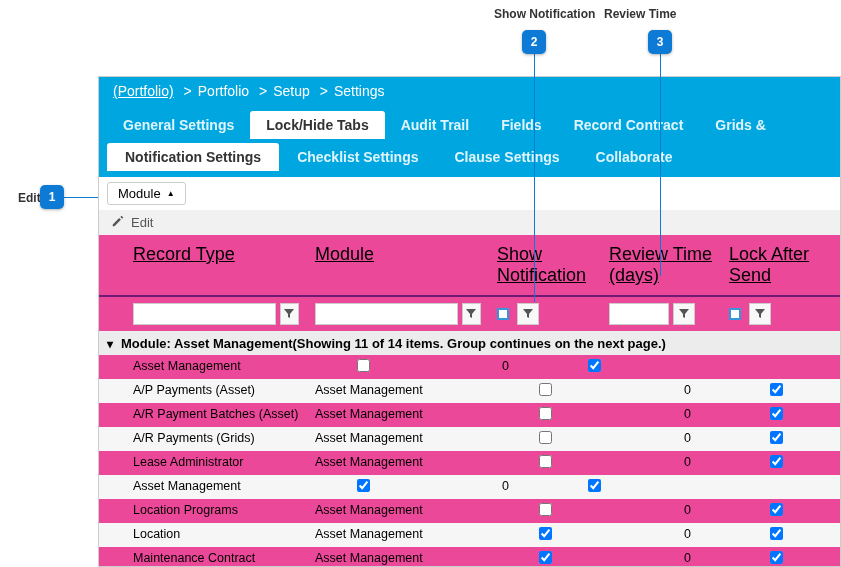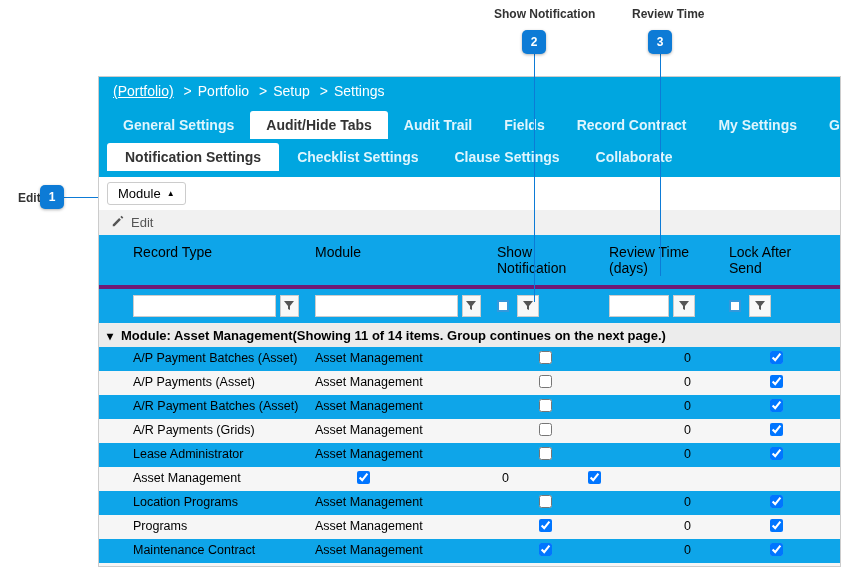--- a/index.html
+++ b/index.html
@@ -2,41 +2,41 @@
 <html><head>
 <meta charset="utf-8">
 <style>
 * { margin: 0; padding: 0; box-sizing: border-box; font-family: "Segoe UI", Arial, sans-serif; }
 body { width: 841px; height: 567px; position: relative; background: #fff; }
 
 .annotation-label { position: absolute; font-size: 12px; color: #333; font-weight: 600; }
 .annotation-bubble { position: absolute; width: 24px; height: 24px; background: #0d7bd6; border-radius: 5px; color: #fff; font-size: 12px; font-weight: bold; display: flex; align-items: center; justify-content: center; z-index: 100; box-shadow: 0 1px 3px rgba(0,0,0,0.3); }
 .ann-line { position: absolute; background: #0d7bd6; z-index: 50; }
 
-.app-window { position: absolute; left: 98px; top: 76px; right: 0; bottom: 0; border: 1px solid #ccc; overflow: hidden; background: #0ea5e9; }
+.app-window { position: absolute; left: 98px; top: 76px; right: 0; bottom: 0; border: 1px solid #ccc; overflow: hidden; background: #ec4899; }
 
 .blue-header { background: #00a6e0; color: #fff; padding: 6px 14px; font-size: 14px; }
 .blue-header a { color: #fff; text-decoration: underline; }
 .bc-sep { padding: 0 6px; }
 
 .tabs-row { background: #00a6e0; display: flex; padding: 6px 8px 0; font-size: 14px; }
 .tabs-row .tab { padding: 6px 16px; color: #dff5fd; font-weight: 600; white-space: nowrap; cursor: pointer; }
 .tabs-row .tab.active { background: #fff; color: #333; border-radius: 3px 3px 0 0; }
 
 .subtabs-row { background: #00a6e0; display: flex; padding: 4px 8px 6px; font-size: 14px; }
 .subtabs-row .subtab { padding: 6px 18px; color: #dff5fd; font-weight: 600; white-space: nowrap; cursor: pointer; }
 .subtabs-row .subtab.active { background: #fff; color: #333; border-radius: 3px 3px 0 0; }
 
 .module-chip { display: inline-flex; align-items: center; border: 1px solid #ccc; border-radius: 3px; padding: 3px 10px; margin: 5px 8px; font-size: 13px; }
 .module-chip .up-arrow { font-size: 8px; margin-left: 6px; }
 
 .edit-bar { background: #f1f1f1; padding: 4px 12px; display: flex; align-items: center; font-size: 13px; color: #555; }
 .edit-bar svg { margin-right: 6px; }
 
-.grid-header { display: flex; border-bottom: 4px solid #701a75; padding: 6px 0; font-size: 14px; }
+.grid-header { display: flex; border-bottom: 2px solid #701a75; padding: 6px 0; font-size: 18px; text-decoration: underline; }
 .grid-header .col { padding: 3px 8px; }
 .col-expand { width: 26px; }
 .col-type { width: 182px; }
 .col-module { width: 182px; }
 .col-notif { width: 112px; text-align: left; }
 .col-review { width: 120px; text-align: left; }
 .col-lock { width: 110px; text-align: left; }
 
 .grid-filter { display: flex; padding: 4px 0; border-bottom: 1px solid #eee; }
 .grid-filter .col { padding: 2px 8px; display: flex; align-items: center; }
@@ -60,40 +60,39 @@
 <body>
 
 <div class="annotation-label" style="left:18px;top:191px">Edit</div>
 <div class="annotation-bubble" style="left:40px;top:185px">1</div>
 <div class="ann-line" style="left:64px;top:197px;width:34px;height:1px"></div>
 
 <div class="annotation-label" style="left:494px;top:7px">Show Notification</div>
 <div class="annotation-bubble" style="left:522px;top:30px">2</div>
 <div class="ann-line" style="left:534px;top:54px;width:1px;height:248px"></div>
 
-<div class="annotation-label" style="left:632px;top:7px">Review Time</div>
+<div class="annotation-label" style="left:604px;top:7px">Review Time</div>
 <div class="annotation-bubble" style="left:648px;top:30px">3</div>
 <div class="ann-line" style="left:660px;top:54px;width:1px;height:222px"></div>
 
 <div class="app-window">
 
   <div class="blue-header">
     <a href="#">(Portfolio)</a>
     <span class="bc-sep">&gt;</span><span>Portfolio</span>
     <span class="bc-sep">&gt;</span><span>Setup</span>
     <span class="bc-sep">&gt;</span><span>Settings</span>
   </div>
 
   <div class="tabs-row">
     <div class="tab">General Settings</div>
-    <div class="tab active">Audit/Hide Tabs</div>
+    <div class="tab active">Lock/Hide Tabs</div>
     <div class="tab">Audit Trail</div>
     <div class="tab">Fields</div>
     <div class="tab">Record Contract</div>
-    <div class="tab">My Settings</div>
     <div class="tab">Grids &amp;</div>
   </div>
 
   <div class="subtabs-row">
     <div class="subtab active">Notification Settings</div>
     <div class="subtab">Checklist Settings</div>
     <div class="subtab">Clause Settings</div>
     <div class="subtab">Collaborate</div>
   </div>
 
@@ -167,21 +166,20 @@
   </div>
 
   <div class="group-row">
     <span class="chev">▾</span>
     <span>Module: Asset Management(Showing 11 of 14 items. Group continues on the next page.)</span>
   </div>
 
   <div id="data-body">
       <div class="data-row">
         <div class="col col-expand"></div>
-        <div class="col col-type">A/P Payment Batches (Asset)</div>
         <div class="col col-module">Asset Management</div>
         <div class="col col-notif"><input type="checkbox" class="cbx" style=""></div>
         <div class="col col-review">0</div>
         <div class="col col-lock"><input type="checkbox" class="cbx" checked="" style=""></div>
       </div>
       <div class="data-row">
         <div class="col col-expand"></div>
         <div class="col col-type">A/P Payments (Asset)</div>
         <div class="col col-module">Asset Management</div>
         <div class="col col-notif"><input type="checkbox" class="cbx" style=""></div>
@@ -222,21 +220,21 @@
       <div class="data-row">
         <div class="col col-expand"></div>
         <div class="col col-type">Location Programs</div>
         <div class="col col-module">Asset Management</div>
         <div class="col col-notif"><input type="checkbox" class="cbx" style=""></div>
         <div class="col col-review">0</div>
         <div class="col col-lock"><input type="checkbox" class="cbx" checked="" style=""></div>
       </div>
       <div class="data-row">
         <div class="col col-expand"></div>
-        <div class="col col-type">Programs</div>
+        <div class="col col-type">Location</div>
         <div class="col col-module">Asset Management</div>
         <div class="col col-notif"><input type="checkbox" class="cbx" checked="" style=""></div>
         <div class="col col-review">0</div>
         <div class="col col-lock"><input type="checkbox" class="cbx" checked="" style=""></div>
       </div>
       <div class="data-row">
         <div class="col col-expand"></div>
         <div class="col col-type">Maintenance Contract</div>
         <div class="col col-module">Asset Management</div>
         <div class="col col-notif"><input type="checkbox" class="cbx" checked="" style=""></div>

